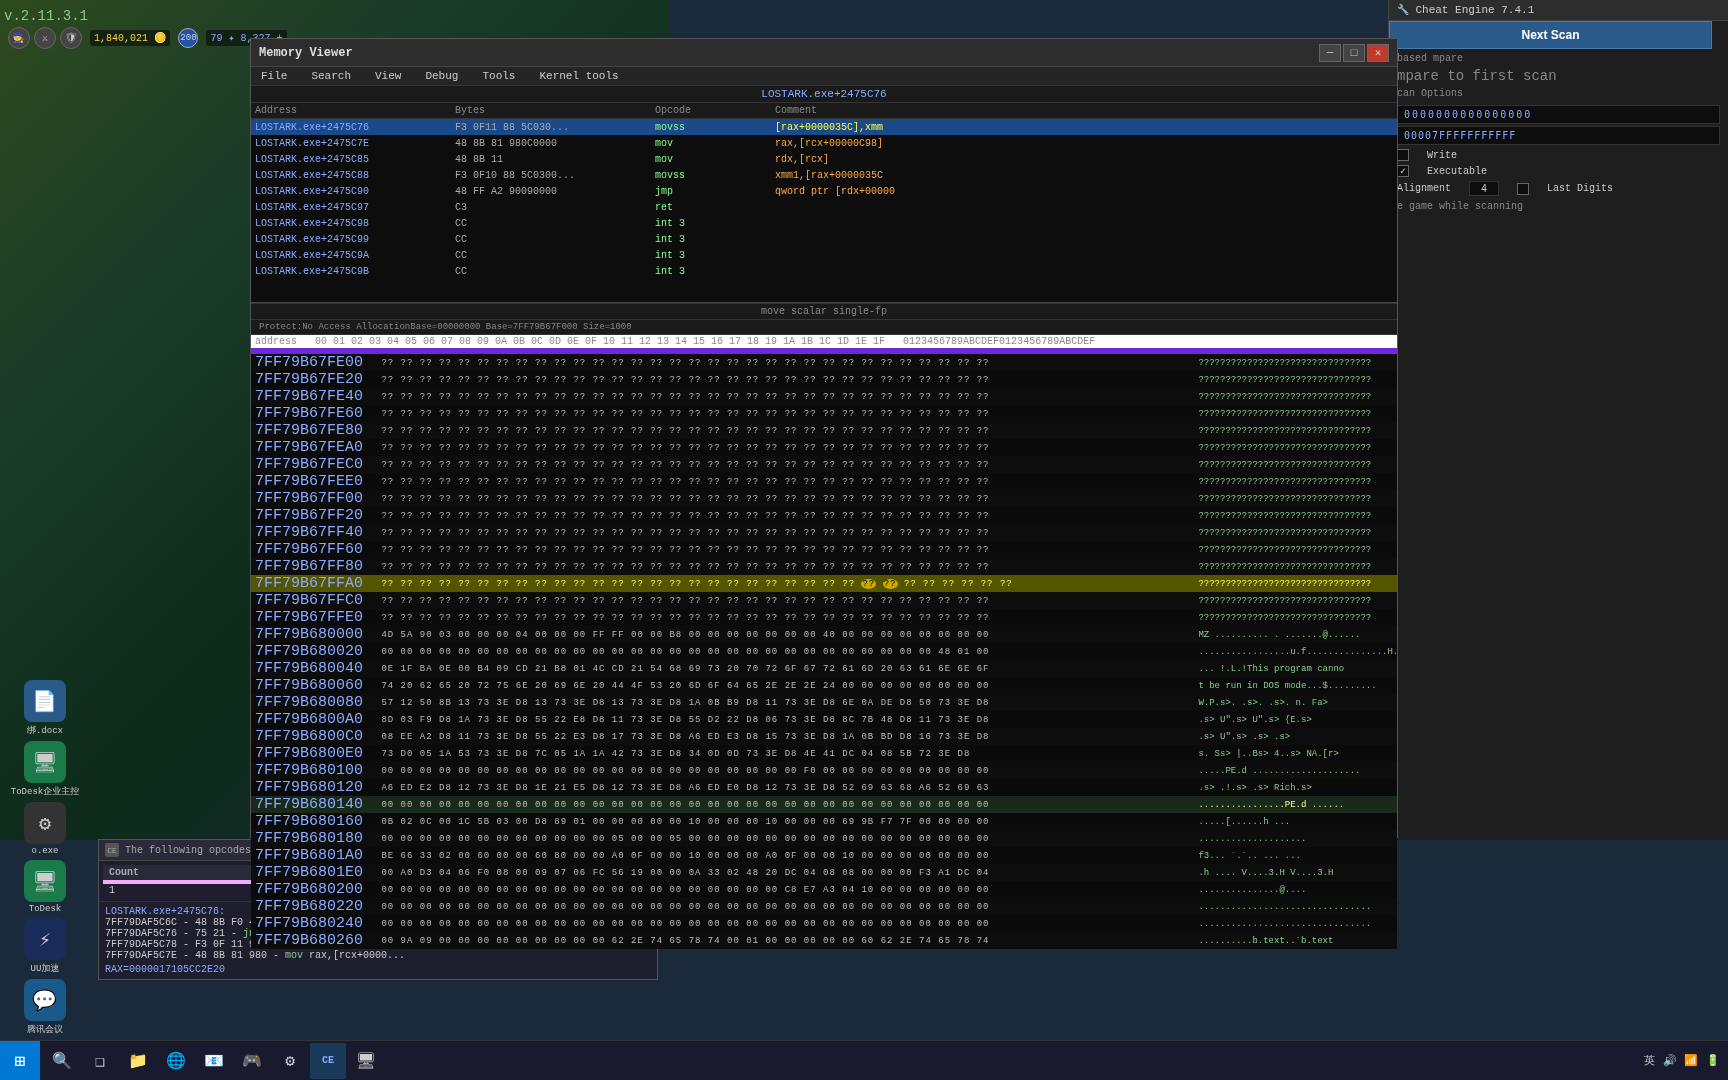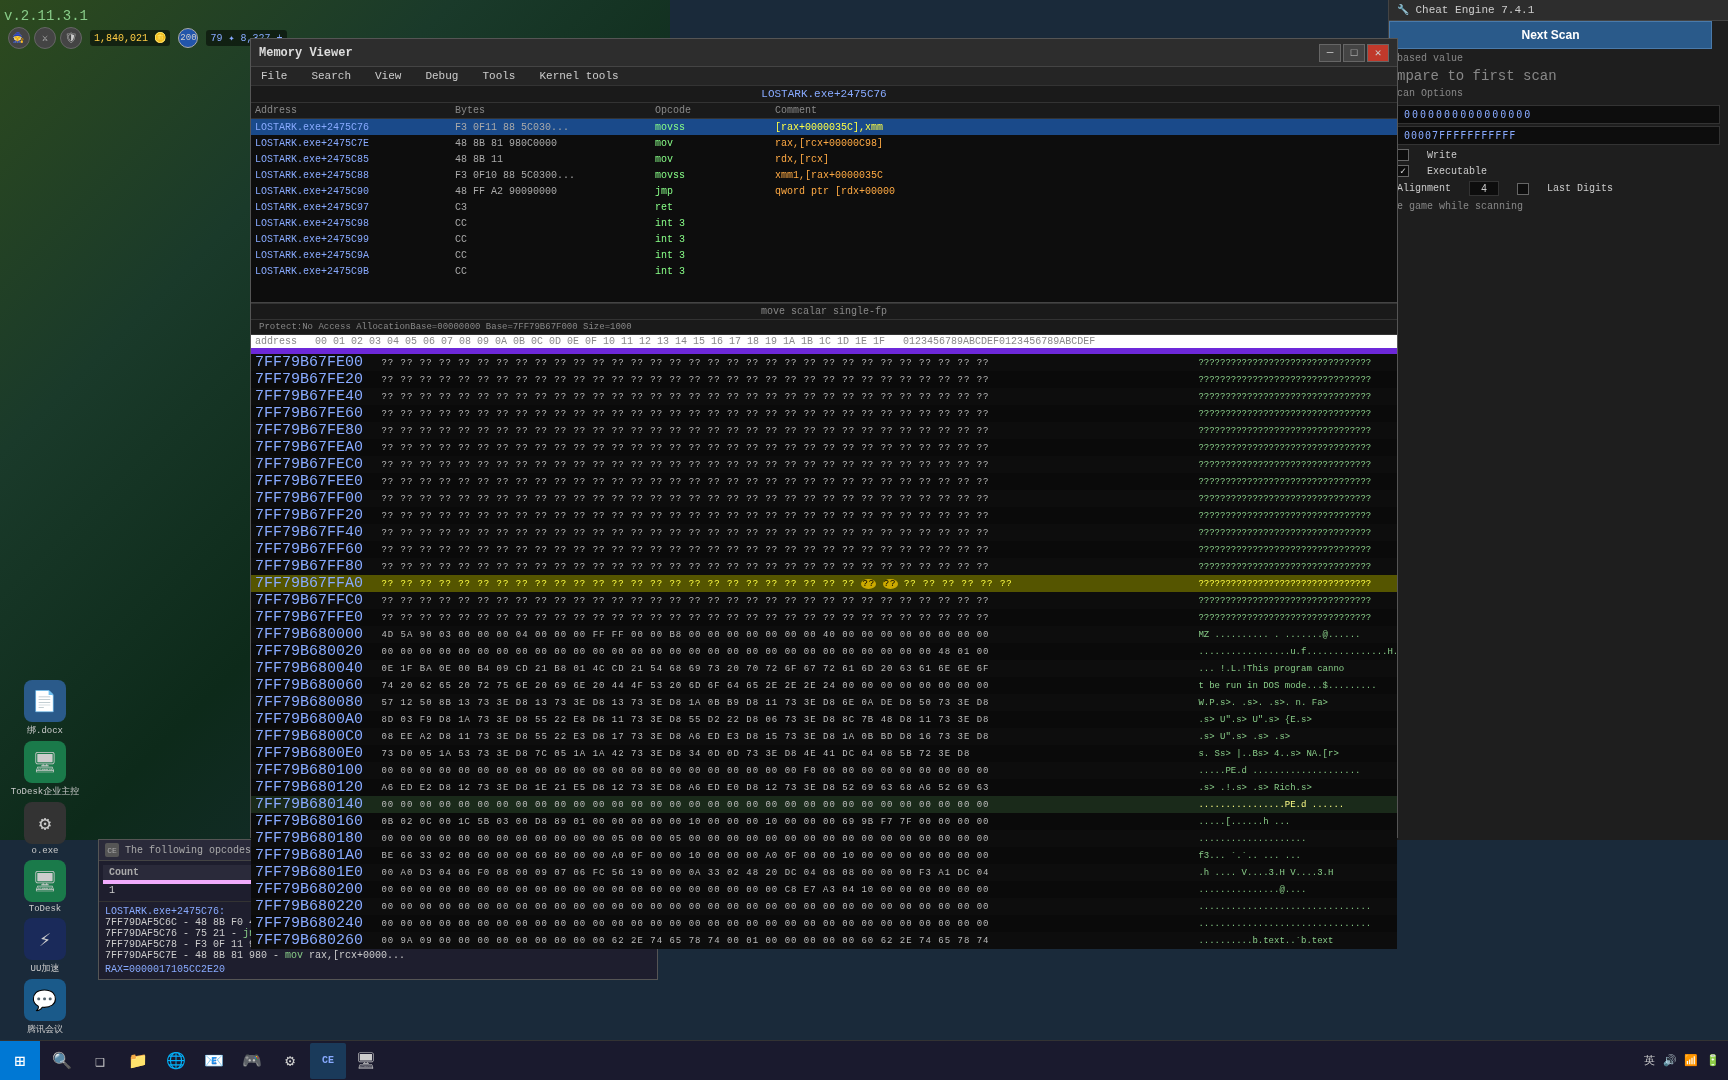--- a/index.html
+++ b/index.html
@@ -778,21 +778,21 @@
 
 <div class="ce-right-panel" style="left: auto; right: 0; top: 0; width: 340px;">
   <div class="ce-panel-title">
     <span style="font-size:10px;color:#888;">🔧</span>
     <span>Cheat Engine 7.4.1</span>
   </div>
 
   <button class="next-scan-btn">Next Scan</button>
 
   <div style="padding:4px 8px 2px;color:#888;font-size:10px;">
-    <span>based value</span>
+    <span>based mpare</span>
   </div>
 
   <div style="padding:2px 8px 2px;color:#888;font-size:14px;">
     <span>mpare to first scan</span>
   </div>
 
   <div style="padding:2px 8px 4px;color:#888;font-size:10px;">
     <span>can Options</span>
   </div>
 

